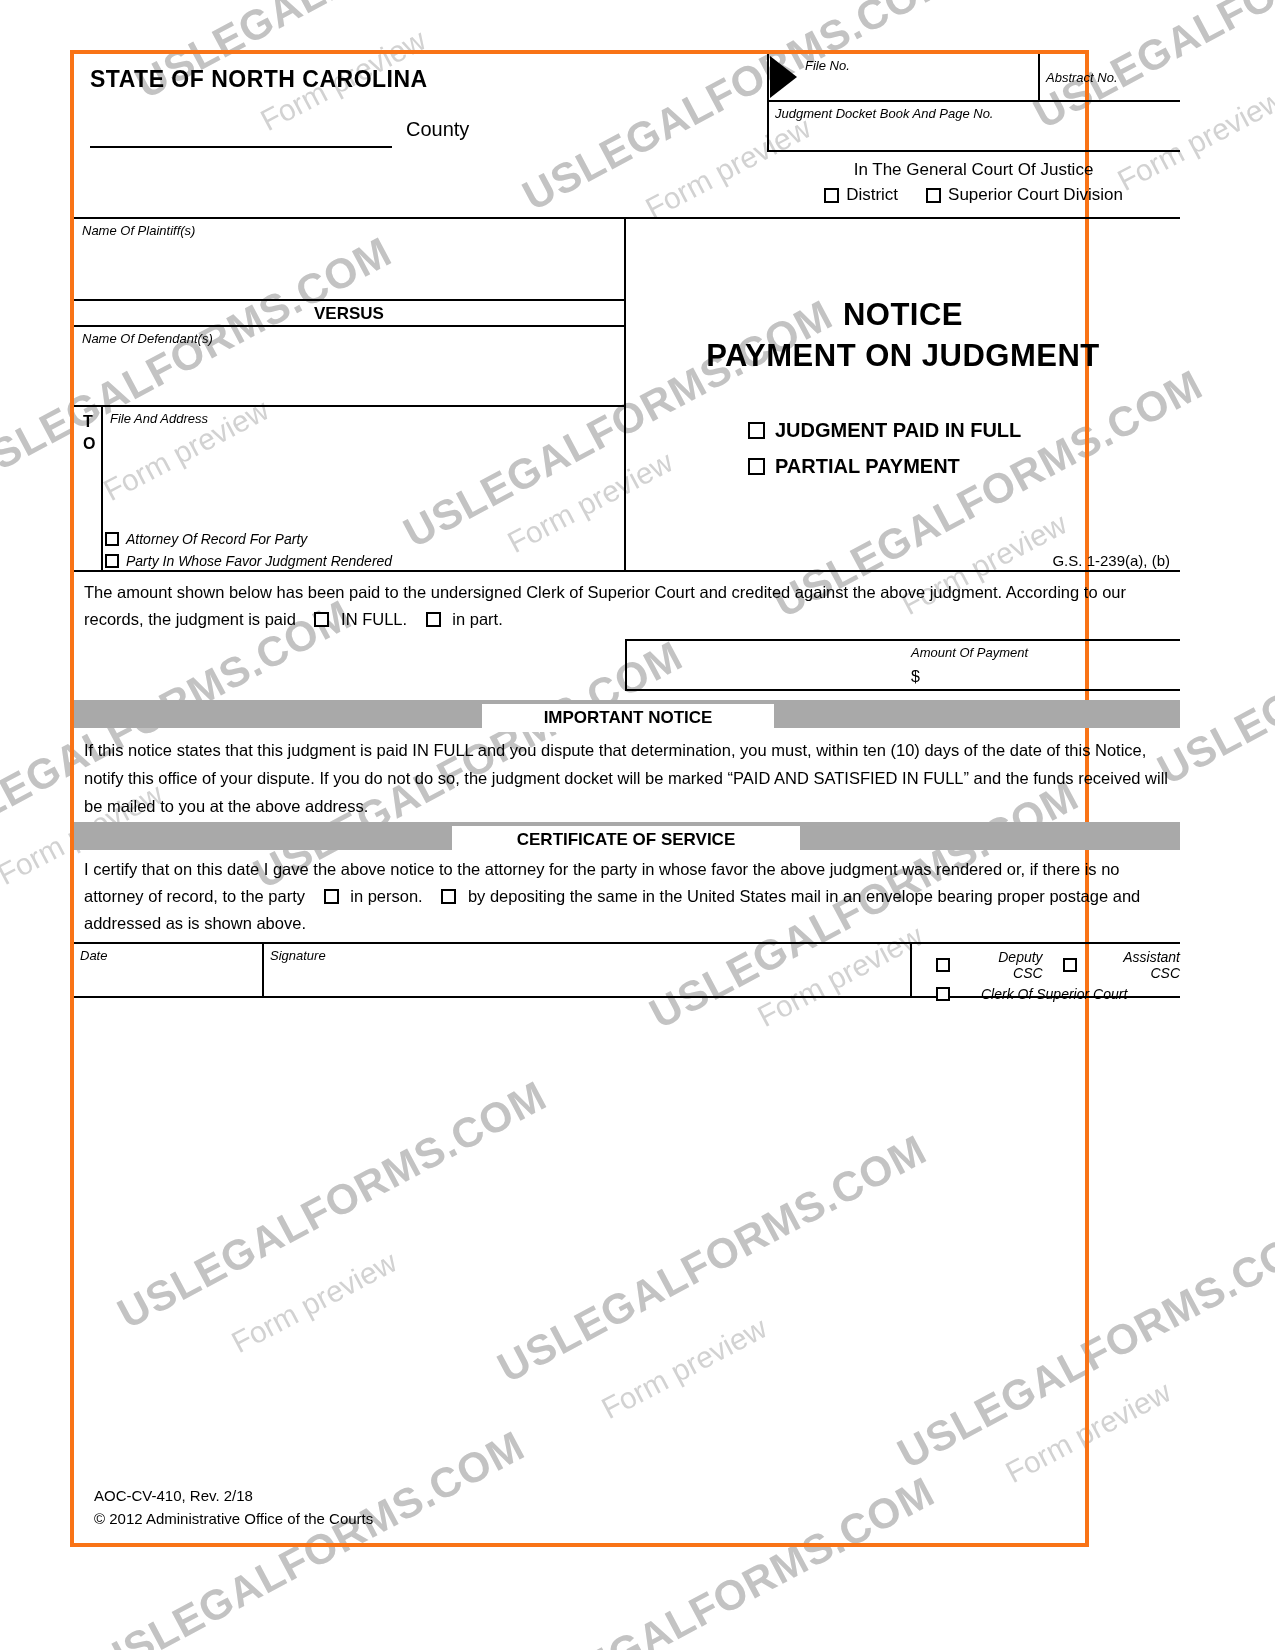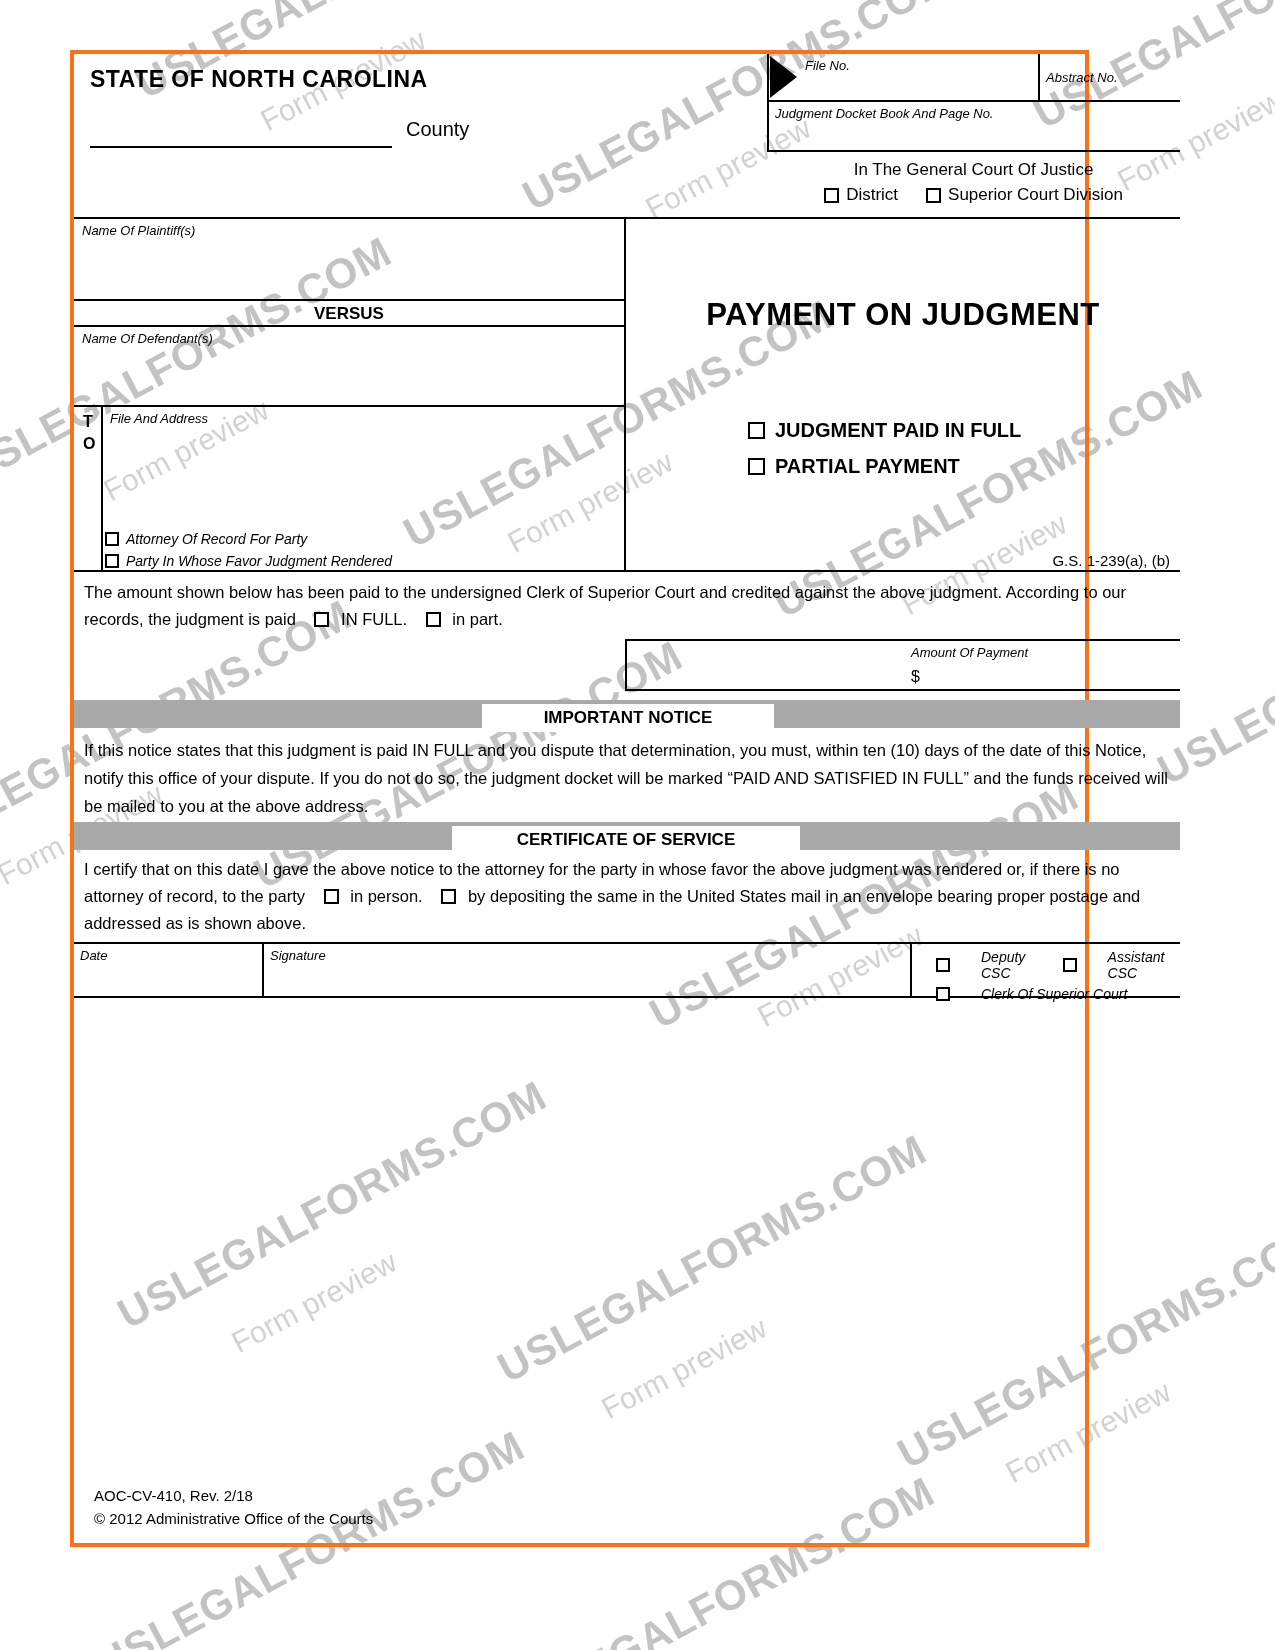--- a/index.html
+++ b/index.html
@@ -80,21 +80,21 @@
   .bar .white { position:absolute; top:4px; height:100%; background:#fff; text-align:center; line-height:28px; font-weight:bold; font-size:17px; }
   .bar1 { top:646px; }
   .bar1 .white { left:408px; width:292px; }
   .bar2 { top:768px; }
   .bar2 .white { left:378px; width:348px; }
 
   .notice-body { left:10px; top:682px; width:1090px; font-size:16.5px; line-height:28px; }
   .cert-body { left:10px; top:802px; width:1090px; font-size:16.5px; line-height:27px; }
 
   
-  .sig-row { left:0; top:888px; width:1106px; height:56px; border-top:2px solid #000; border-bottom:2px solid #000; }
+  .sig-row { left:0; top:888px; width:1106px; height:56px; border-top:2px solid #000; border-bottom:2px solid #000;text-align:right; }
   .sig-date { left:0; top:0; width:190px; height:100%; border-right:2px solid #000; }
   .sig-sign { left:190px; top:0; width:648px; height:100%; border-right:2px solid #000; }
   .sig-row .lbl { position:absolute; left:6px; top:4px; }
   .sig-cbs { left:862px; top:5px; font-size:14px; }
   .sig-cbs .cb { width:14px; height:14px; }
   .sig-cbs .row { display:flex; gap:20px; margin-bottom:5px; }
   .sig-cbs .txt { font-style:italic;margin-left:24px; }
 
   
   .footer { left:20px; top:1430px; font-size:15px; line-height:23px; }
@@ -180,20 +180,21 @@
         </div>
         <div class="abs to-cb cbrow" style="top:146px">
           <span class="cb"></span>
           <span class="txt">Party In Whose Favor Judgment Rendered</span>
         </div>
       </div>
     </div>
 
     <div class="abs notice-right">
       <div class="abs notice-title">
+        <div>NOTICE</div>
         <div>PAYMENT ON JUDGMENT</div>
       </div>
       <div class="abs notice-cbs">
         <div class="cbrow">
           <span class="cb"></span>
           <span>JUDGMENT PAID IN FULL</span>
         </div>
         <div class="cbrow">
           <span class="cb"></span>
           <span>PARTIAL PAYMENT</span>

